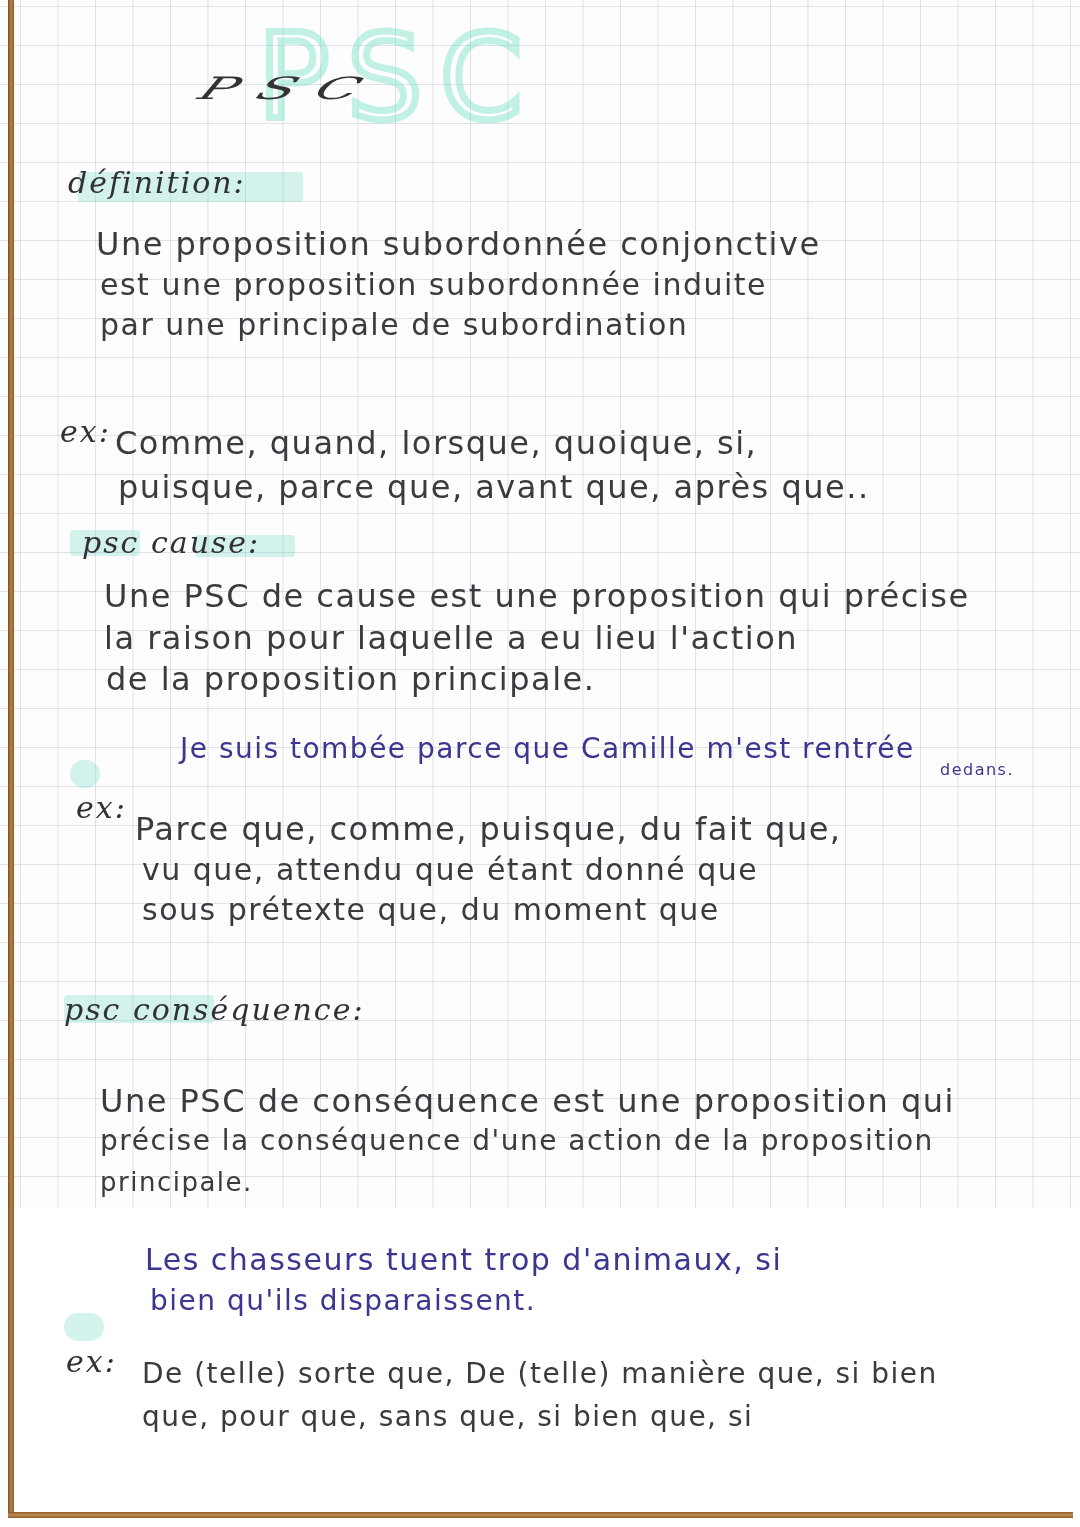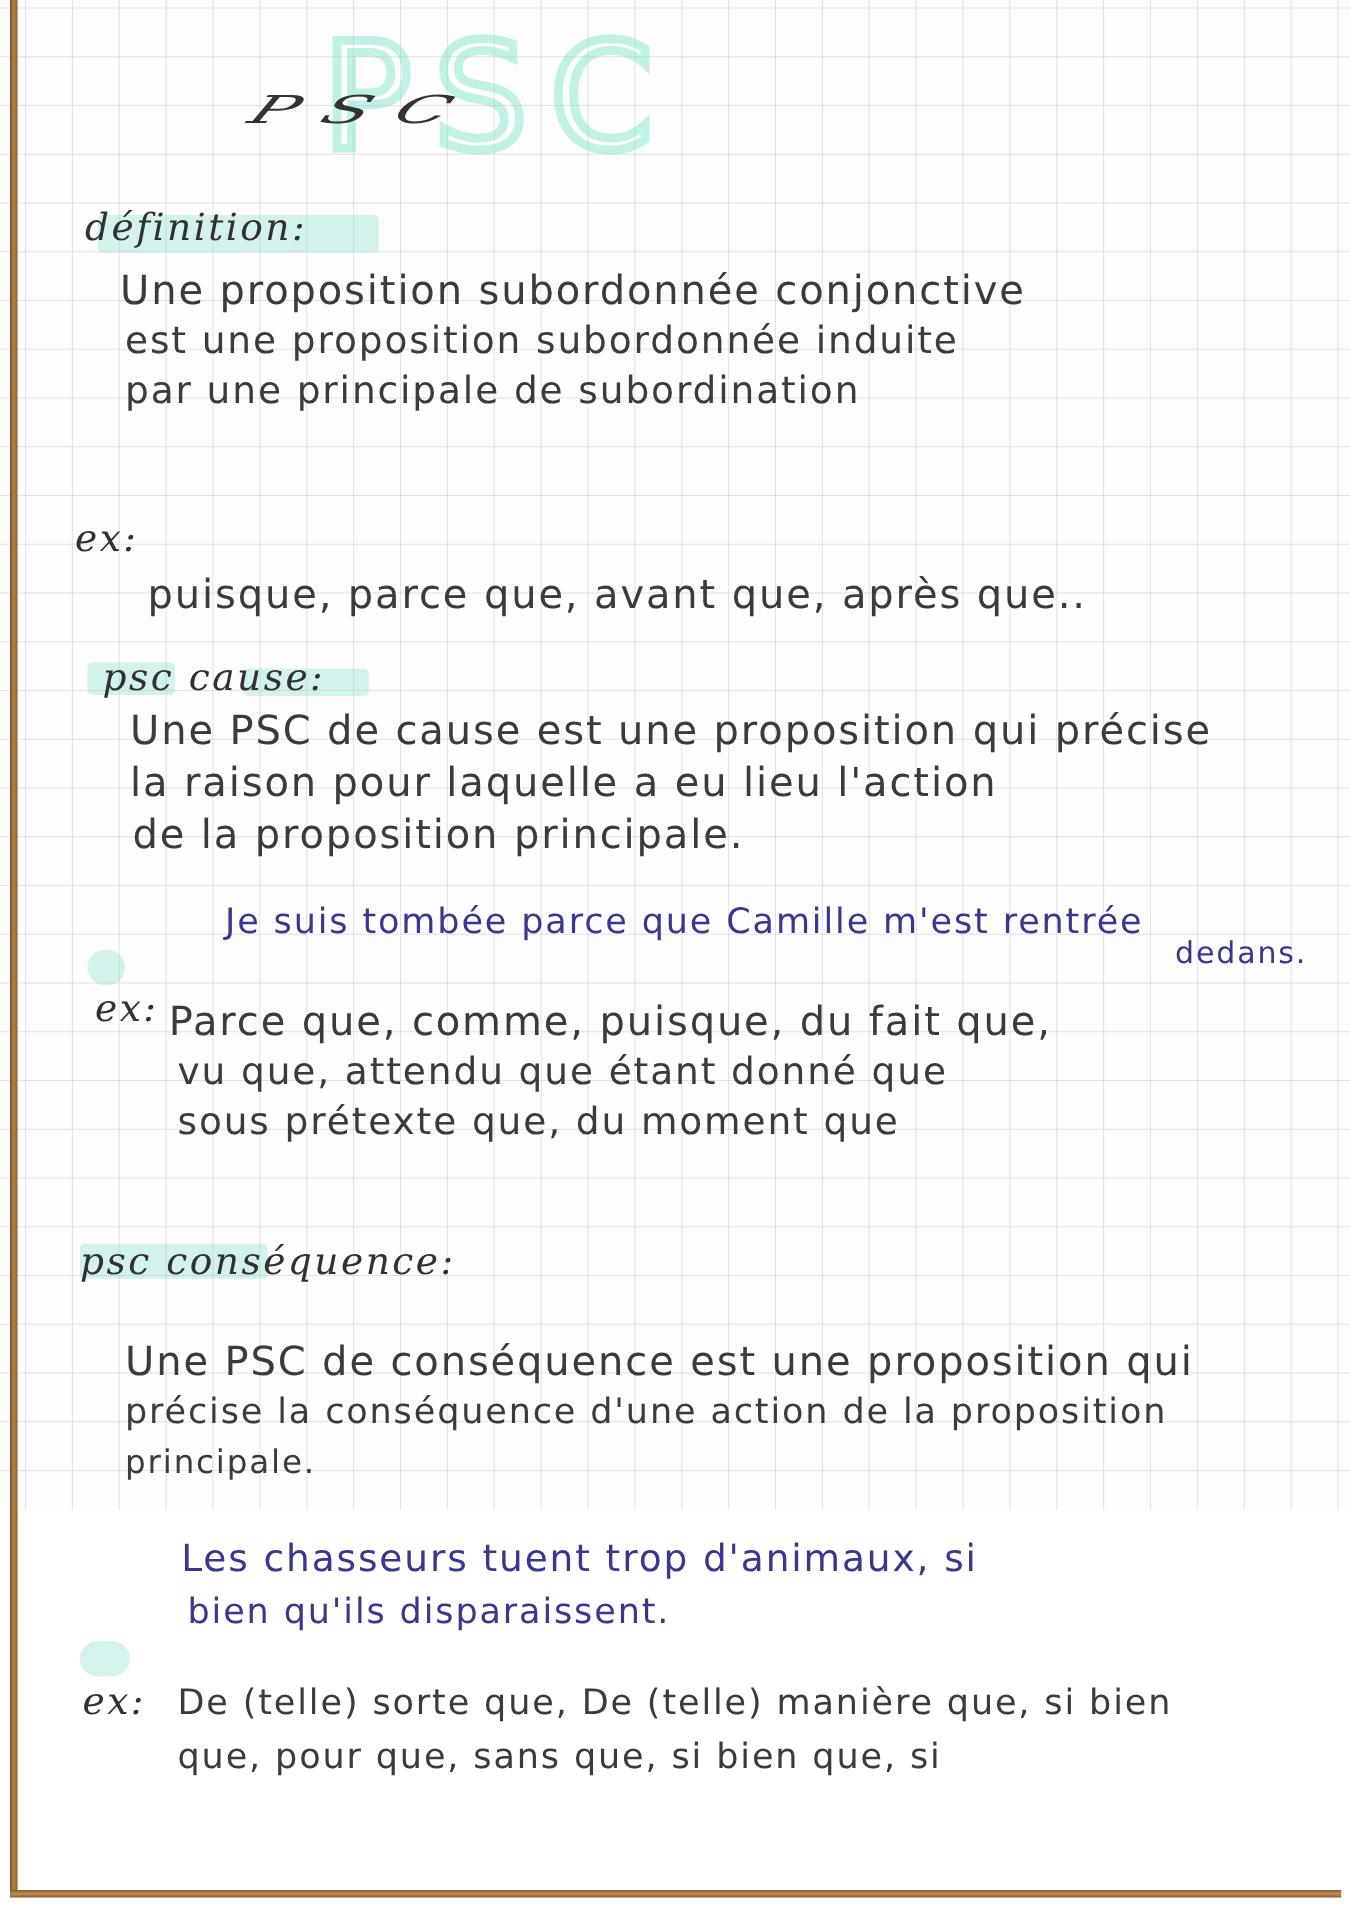--- a/index.html
+++ b/index.html
@@ -25,20 +25,21 @@
     }
 
     .hand {
       position: absolute;
       font-family: "DejaVu Sans", sans-serif;
       font-weight: 300;
       color: #2f2f33;
       letter-spacing: 1px;
       white-space: nowrap;
       font-style: italic;
+      margin-top: 12px;
     }
     .body-line { font-size: 32px; font-style: normal; font-weight: normal; color: #3a3a3f; letter-spacing: 1.5px; }
     .blue { color: #3b3690; }
     .small { font-size: 26px; margin-top: 34px; }
 
     .ghost-title {
       position: absolute; left: 258px; top: 8px;
       font-family: "DejaVu Sans", sans-serif;
       font-size: 118px; font-weight: normal; letter-spacing: 18px;
       color: transparent;
@@ -71,31 +72,32 @@
   <div class="ghost-title">PSC</div>
   <div class="signature-title">PSC</div>
 
   <div class="hl" style="left:78px;top:172px;width:225px;height:30px;"></div>
   <div class="heading" style="left:68px;top:165px;">définition:</div>
   <div class="hand body-line" style="left:96px;top:213px;">Une proposition subordonnée conjonctive</div>
   <div class="hand body-line" style="left:100px;top:255px;font-size:30px;">est une proposition subordonnée induite</div>
   <div class="hand body-line" style="left:100px;top:295px;font-size:30px;">par une principale de subordination</div>
 
   <div class="heading small" style="left:60px;top:380px;">ex:</div>
+  <div class="hand body-line" style="left:115px;top:412px;">Comme, quand, lorsque, quoique, si,</div>
   <div class="hand body-line" style="left:118px;top:456px;">puisque, parce que, avant que, après que..</div>
 
   <div class="hl" style="left:70px;top:530px;width:70px;height:26px;"></div>
   <div class="hl" style="left:195px;top:535px;width:100px;height:22px;"></div>
   <div class="heading" style="left:70px;top:525px;padding-left:12px;">psc cause:</div>
   <div class="hand body-line" style="left:104px;top:565px;">Une PSC de cause est une proposition qui précise</div>
   <div class="hand body-line" style="left:104px;top:607px;">la raison pour laquelle a eu lieu l'action</div>
   <div class="hand body-line blue" style="left:180px;top:720px;font-size:28px;">Je suis tombée parce que Camille m'est rentrée</div>
 
   <div class="hand body-line" style="left:106px;top:648px;">de la proposition principale.</div>
-  <div class="hand body-line blue" style="left:940px;top:748px;font-size:24px;">dedans.</div>
+  <div class="hand body-line blue" style="left:940px;top:748px;font-size:16px;">dedans.</div>
 
   <div class="hl" style="left:70px;top:760px;width:30px;height:28px;border-radius:14px;"></div>
   <div class="heading small" style="left:76px;top:756px;">ex:</div>
   <div class="hand body-line" style="left:135px;top:798px;">Parce que, comme, puisque, du fait que,</div>
   <div class="hand body-line" style="left:142px;top:840px;font-size:30px;">vu que, attendu que étant donné que</div>
   <div class="hand body-line" style="left:142px;top:880px;font-size:30px;">sous prétexte que, du moment que</div>
 
   <div class="hl" style="left:64px;top:995px;width:150px;height:28px;"></div>
   <div class="heading" style="left:64px;top:992px;">psc conséquence:</div>
   <div class="hand body-line" style="left:100px;top:1070px;">Une PSC de conséquence est une proposition qui</div>

